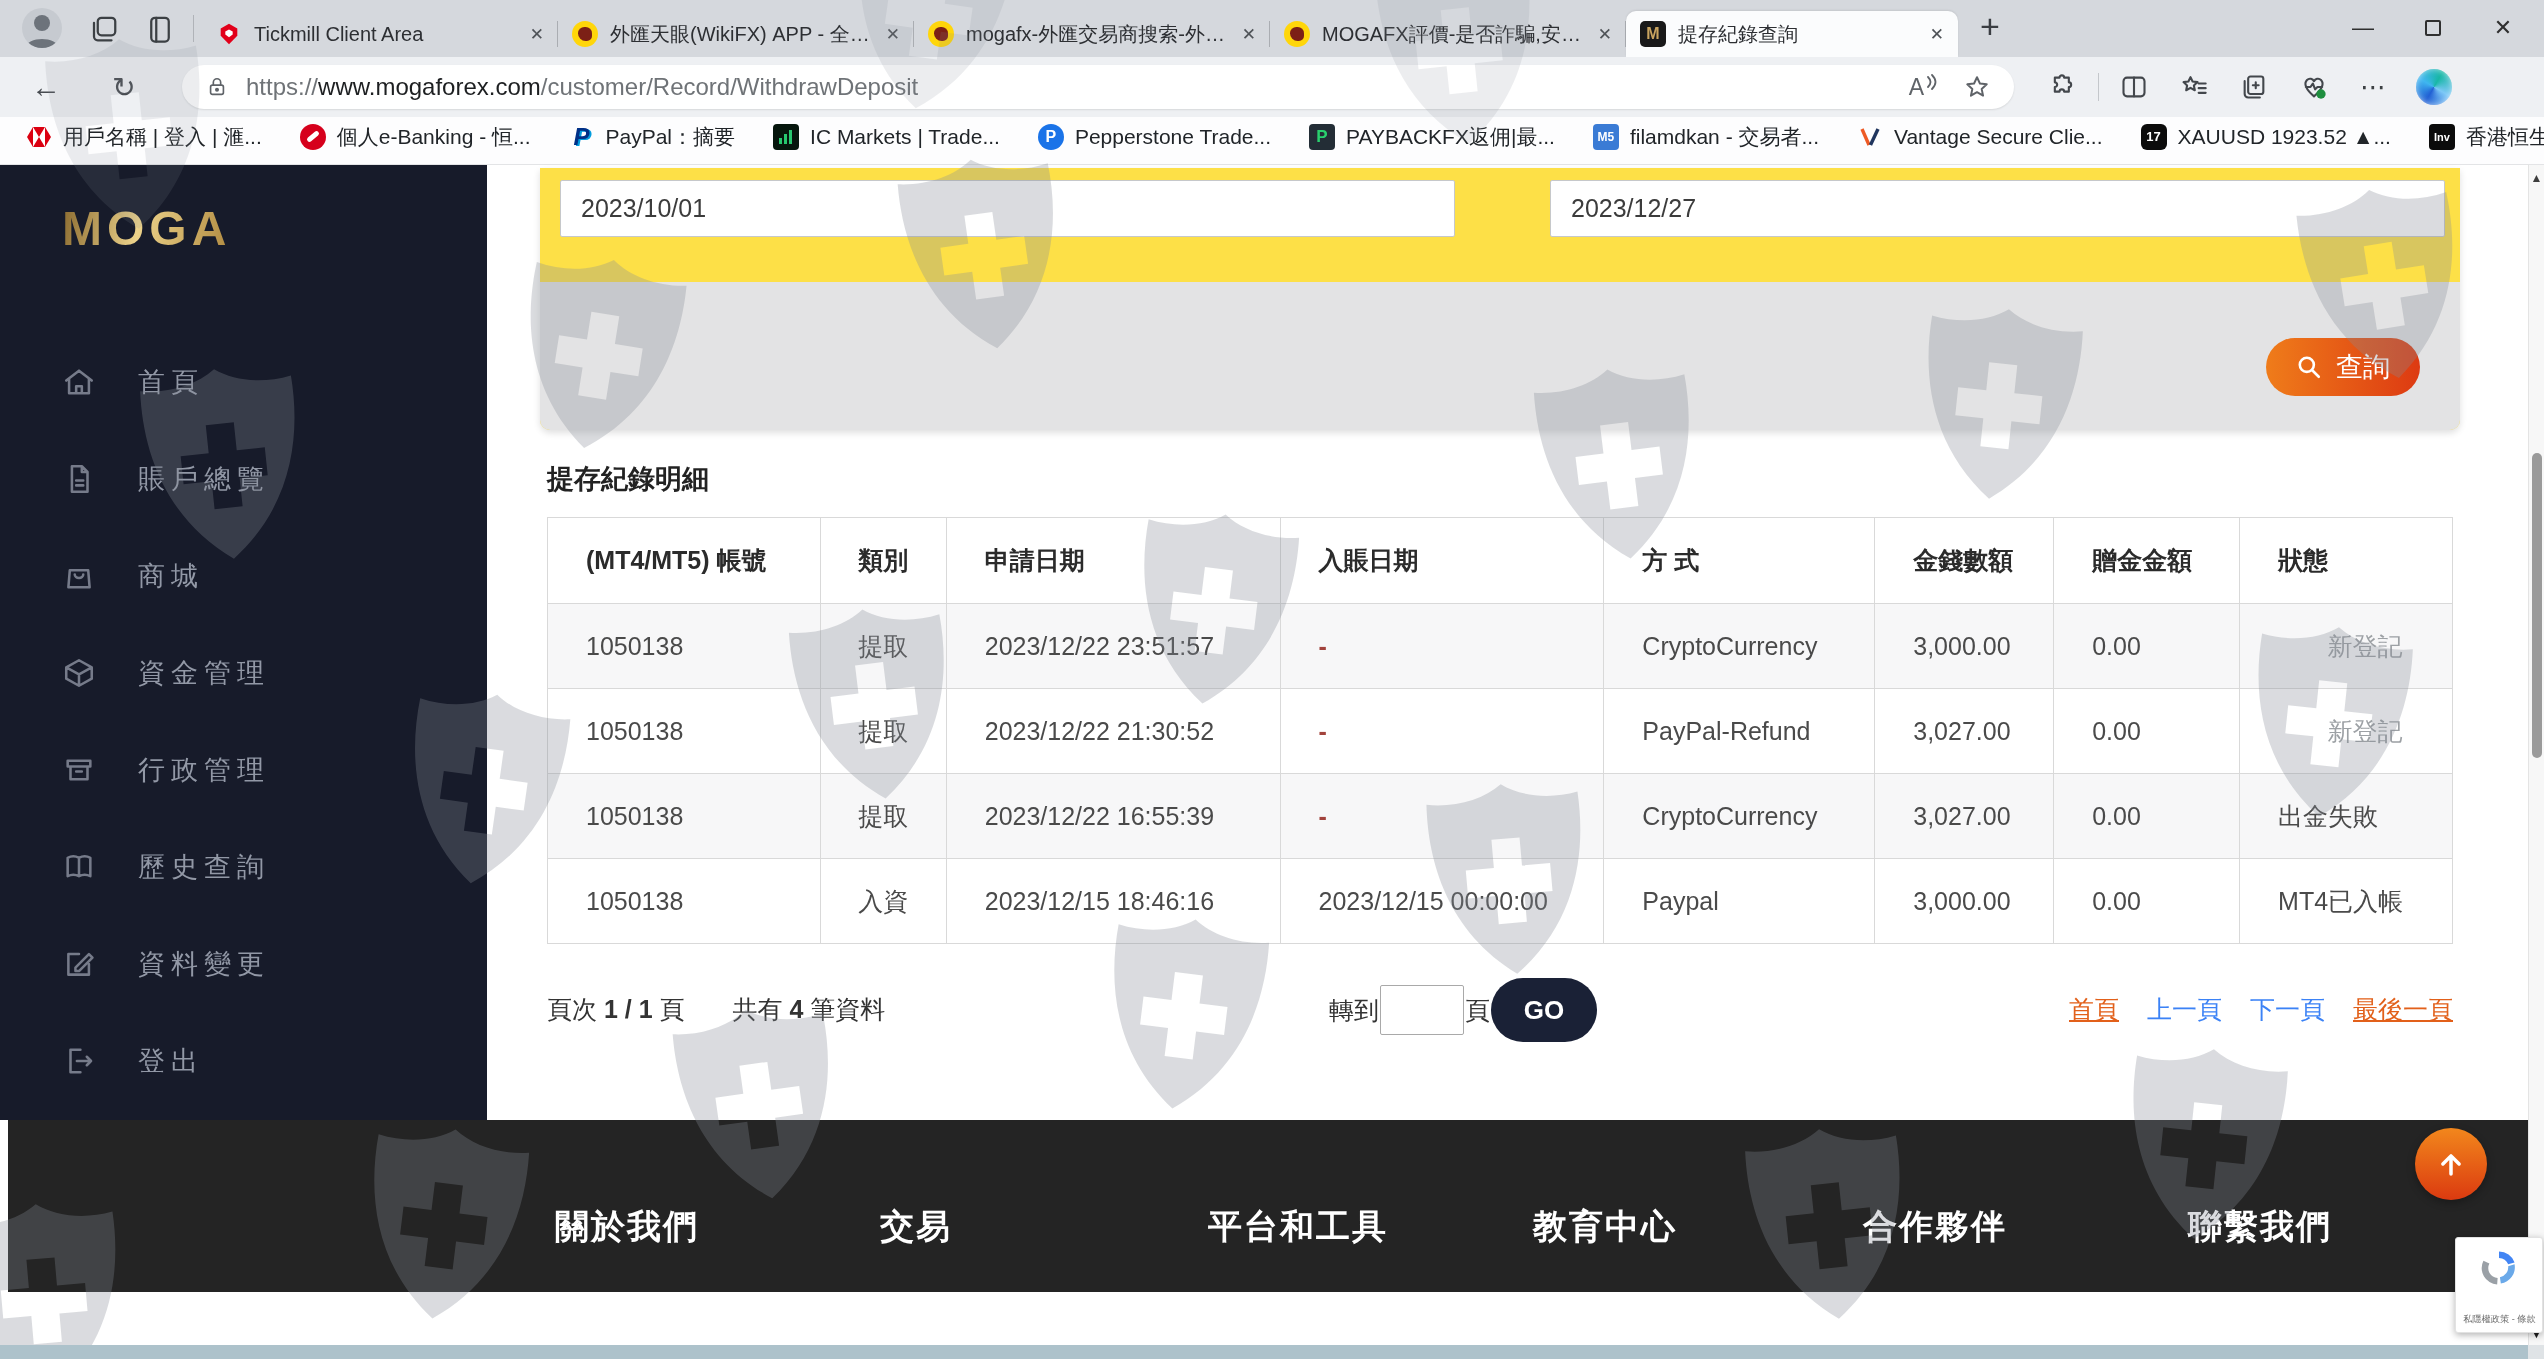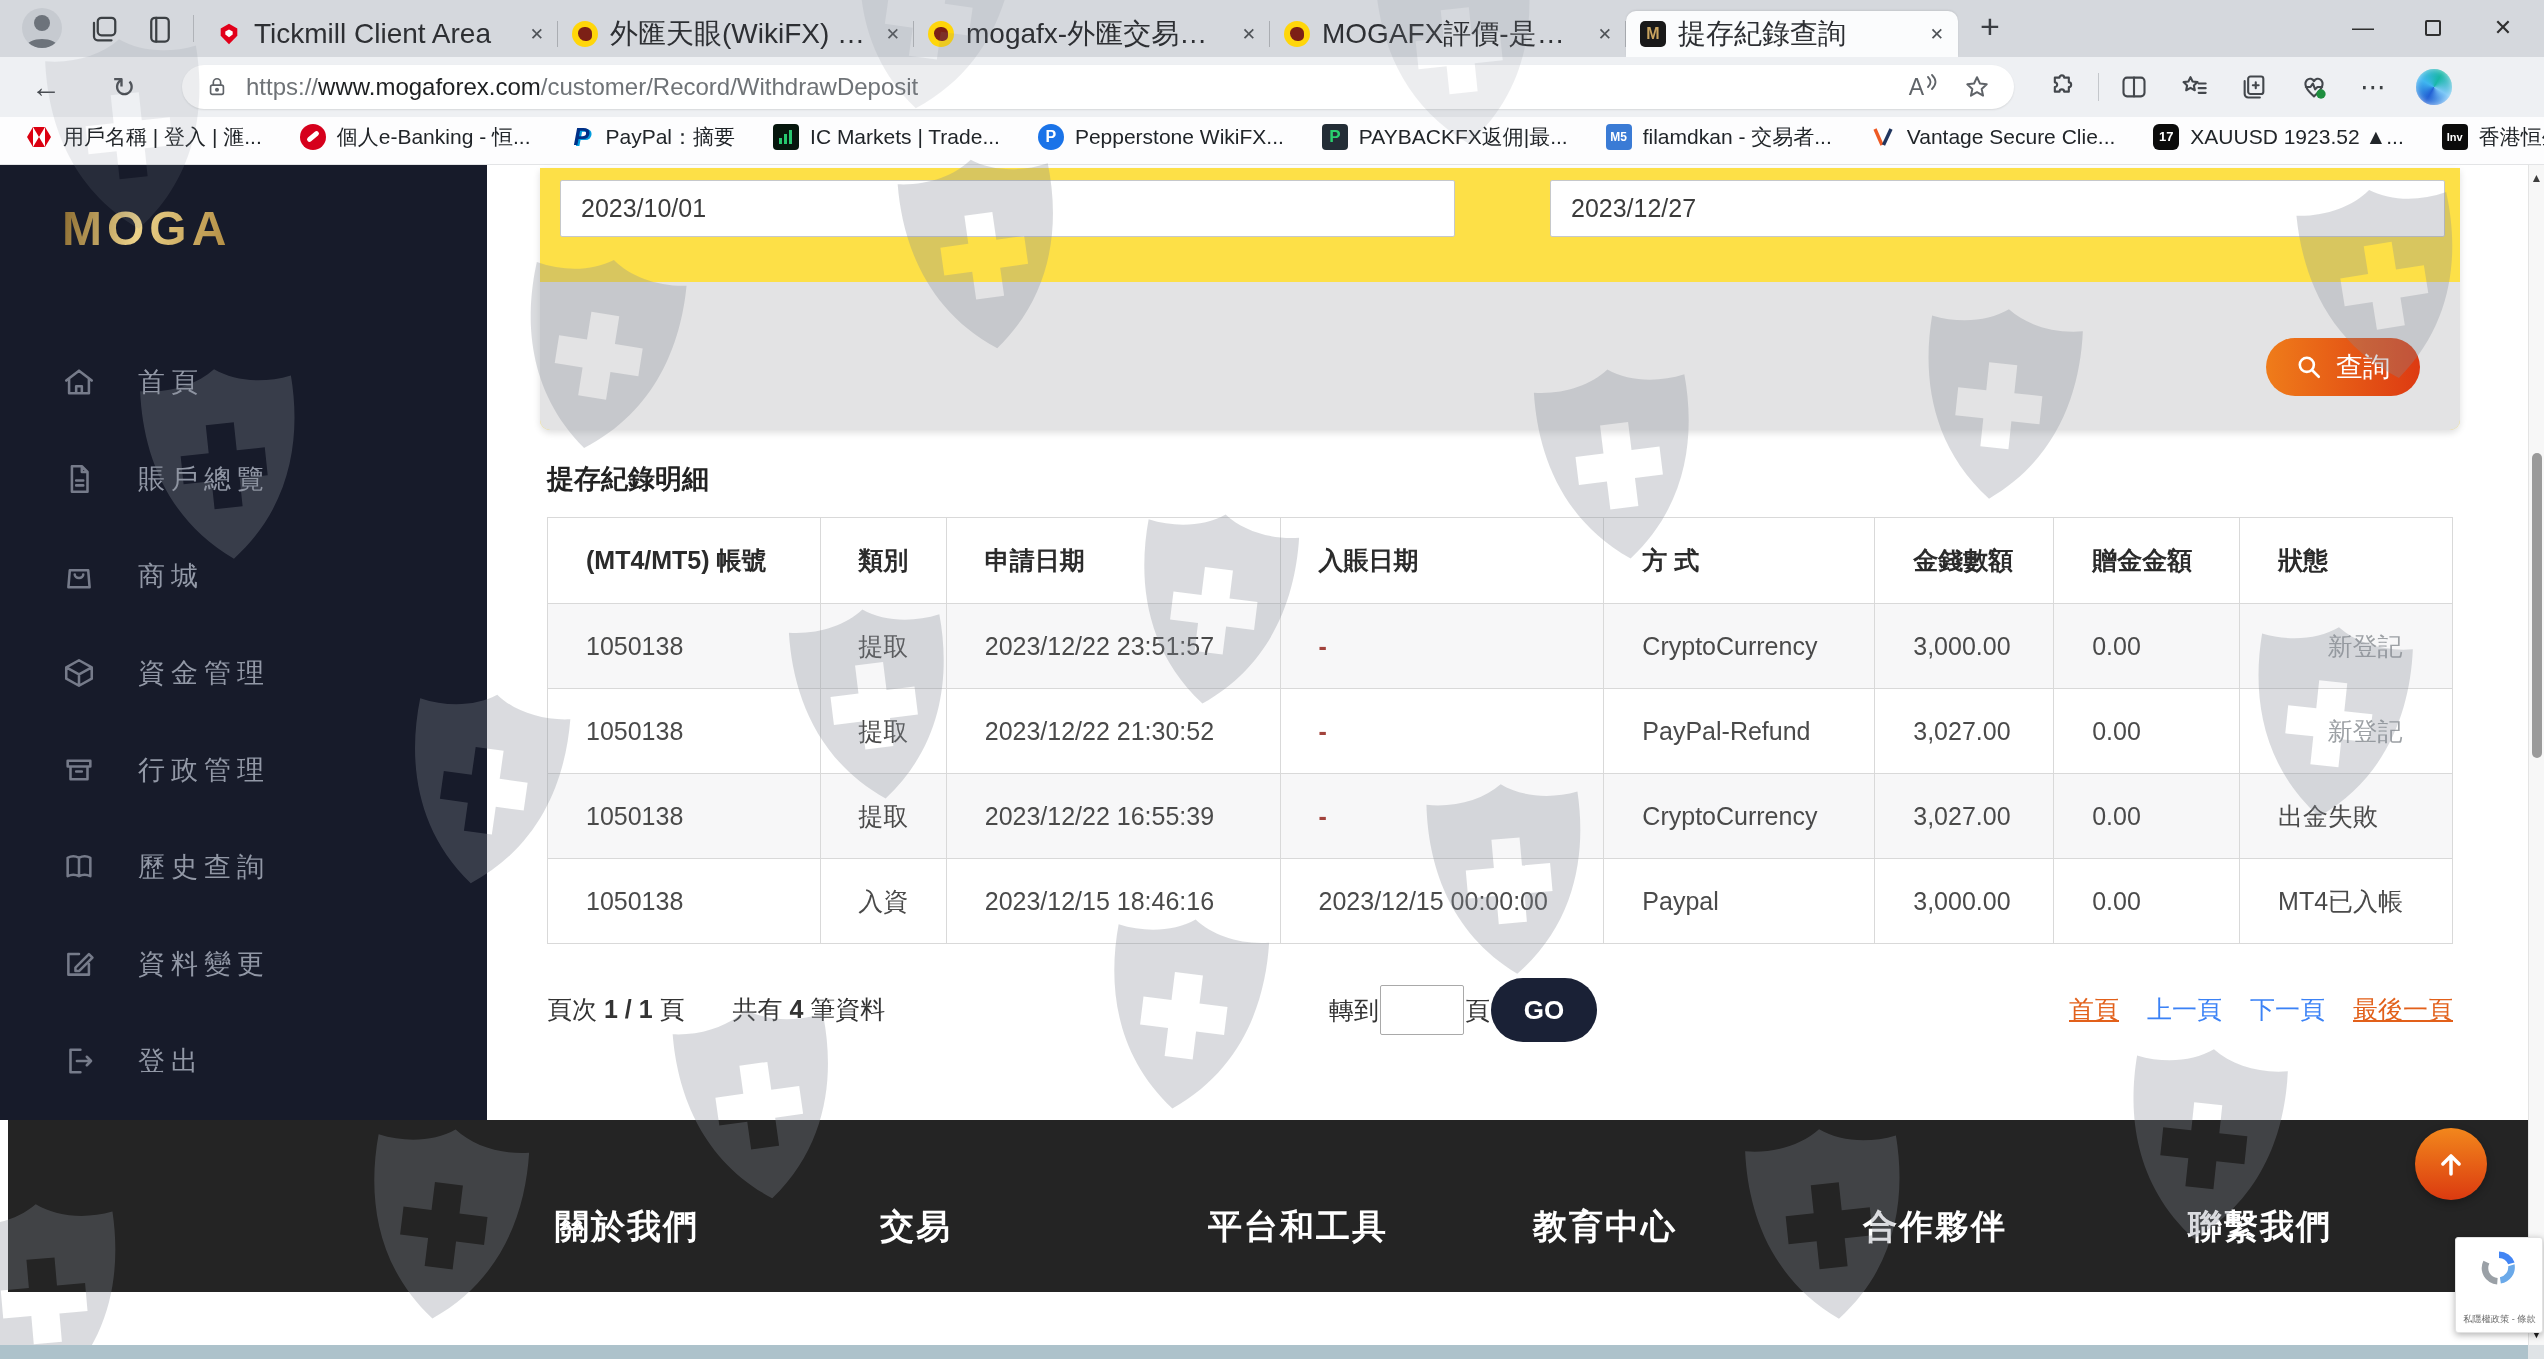--- a/index.html
+++ b/index.html
@@ -10,21 +10,21 @@
   .titlebar { position:absolute; left:0; top:0; width:2544px; height:57px; background:#d5d8dd; }
   .avatar { position:absolute; left:22px; top:8px; width:40px; height:40px; border-radius:50%;
     background:#c6cad0; overflow:hidden; display:flex; align-items:center; justify-content:center; }
   .tb-icon { position:absolute; top:13px; width:32px; height:32px; display:flex; align-items:center; justify-content:center; color:#3c4044; }
   .tb-sep { position:absolute; left:193px; top:15px; width:1px; height:27px; background:#b0b3b8; }
   .tabs { position:absolute; left:202px; bottom:0; height:46px; display:flex; }
   .tab { width:356px; height:46px; display:flex; align-items:center; gap:12px; padding:0 14px;
     position:relative; color:#2d2f33; }
   .tab:not(.active)::after { content:""; position:absolute; right:0; top:10px; width:1px; height:26px; background:#aaadb2; }
   .tab.active { width:332px; background:#fbfcfd; border-radius:10px 10px 0 0; box-shadow:0 -1px 2px rgba(0,0,0,.08); }
-  .tab-title { flex:1; font-size:28px; white-space:nowrap; overflow:hidden; text-overflow:ellipsis; }
+  .tab-title { flex:1; font-size:20px; white-space:nowrap; overflow:hidden; text-overflow:ellipsis; }
   .tab-close { font-size:17px; color:#4f5358; line-height:1; }
   .fav { width:26px; height:26px; flex:none; display:flex; align-items:center; justify-content:center;
     font-weight:bold; border-radius:5px; }
   .fav-wikifx { background:#ffd60a; border-radius:50%; position:relative; }
   .fav-wikifx i { width:14px; height:14px; background:#7c2016; border-radius:50% 50% 40% 60%; display:block; }
   .fav-moga { background:#191919; color:#c9a45f; font-size:16px; }
   .newtab { position:absolute; left:1968px; top:6px; width:44px; height:40px; display:flex;
     align-items:center; justify-content:center; font-size:34px; font-weight:300; color:#3a3d42; }
   .wincontrols { position:absolute; right:6px; top:0; height:56px; display:flex; }
   .winbtn { width:70px; height:56px; display:flex; align-items:center; justify-content:center; font-size:22px; color:#2f2f2f; }
@@ -307,21 +307,21 @@
         <svg width="18" height="18" viewBox="0 0 18 18">
             <rect x="2" y="10" width="3" height="6" fill="#28c76f"></rect>
             <rect x="7" y="6" width="3" height="10" fill="#28c76f"></rect>
             <rect x="12" y="2" width="3" height="14" fill="#28c76f"></rect>
           </svg>
       </span>
         <span>IC Markets | Trade...</span>
     </div>
     <div class="bm">
       <span class="bmi bmi-pep">P</span>
-      <span>Pepperstone WikiFX...</span>
+      <span>Pepperstone Trade...</span>
     </div>
     <div class="bm">
       <span class="bmi bmi-pbfx">P</span>
       <span>PAYBACKFX返佣|最...</span>
     </div>
     <div class="bm">
       <span class="bmi bmi-mql">M5</span>
       <span>filamdkan - 交易者...</span>
     </div>
     <div class="bm">

